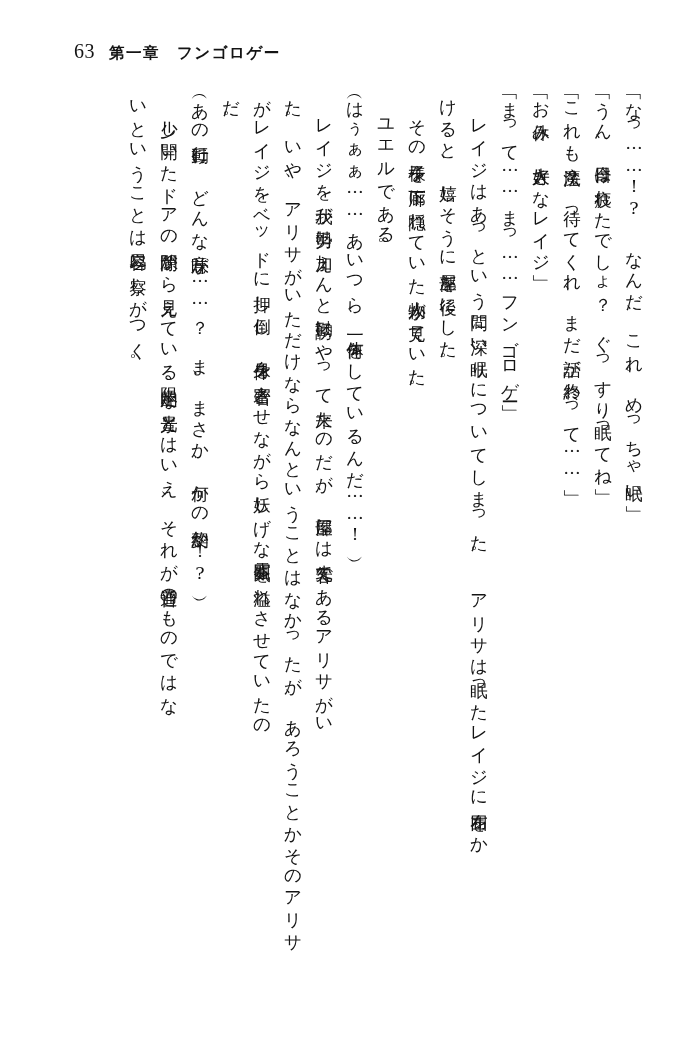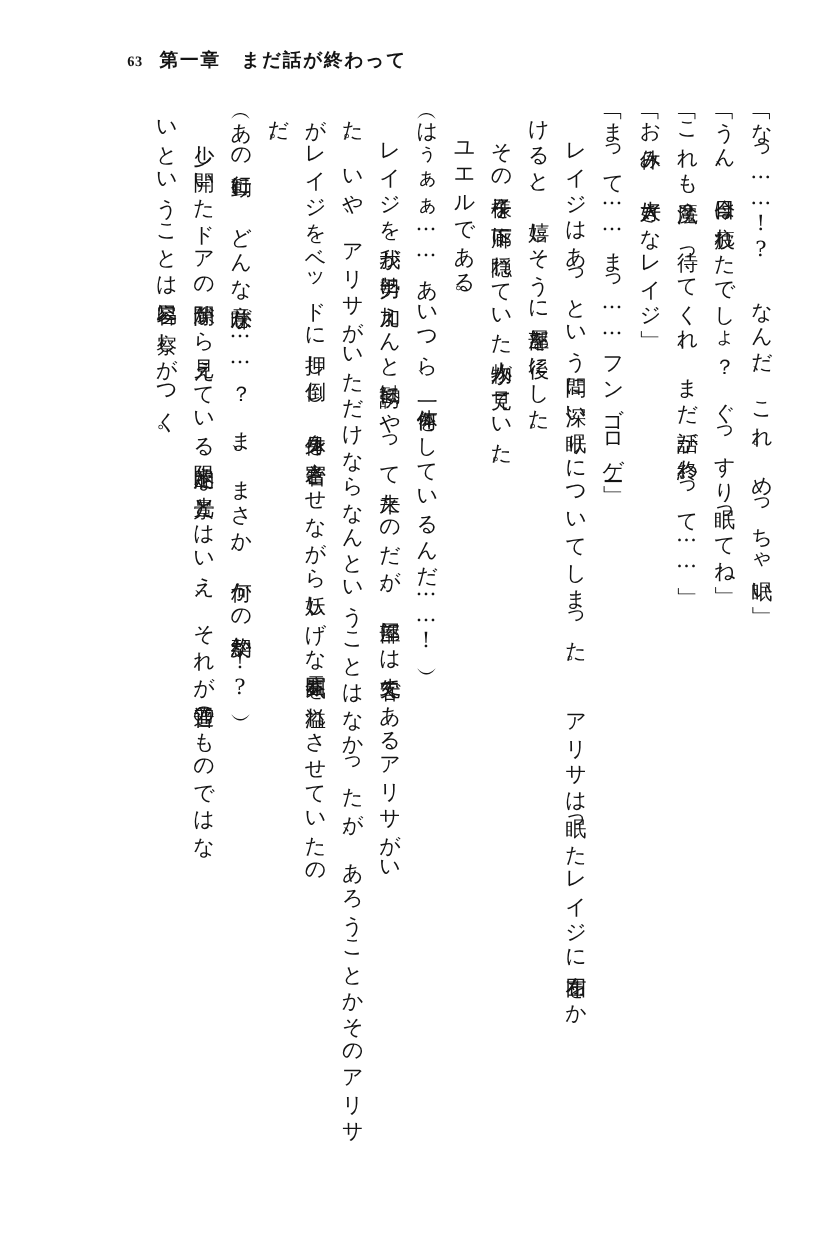--- a/index.html
+++ b/index.html
@@ -25,24 +25,23 @@
   .header {
     position: absolute;
     top: 40px;
     left: 74px;
     display: flex;
     align-items: baseline;
     gap: 14px;
     white-space: nowrap;
   }
   .folio {
-    font-size: 12px;
-    font-weight: bold;
+    font-size: 20px;
+    font-weight: normal;
     letter-spacing: 0.5px;
-    margin-left: 32px;
   }
   .chapter-title {
     font-size: 15.5px;
     font-weight: bold;
     letter-spacing: 1.5px;
   }
 
   
   .body-text {
     position: absolute;
@@ -70,21 +69,21 @@
     font-family: "DejaVu Serif", "Liberation Serif", serif;
   }
 </style>
 </head>
 <body>
 
 <div class="page">
 
   <div class="header">
     <span class="folio">63</span>
-    <span class="chapter-title">第一章　まだ話が終わって</span>
+    <span class="chapter-title">第一章　フンゴロゲー</span>
   </div>
 
   <div class="body-text">
     <div class="col">「なっ……!?　なんだ、これ。めっちゃ眠い」</div>
     <div class="col">「うん、今日は疲れたでしょ？　ぐっすり眠ってね」</div>
     <div class="col">「これも魔法？　待ってくれ、まだ話が終わって……」</div>
     <div class="col">「お休み、大好きなレイジ」</div>
     <div class="col">「まって……まっ……フンゴロゲー」</div>
     <div class="col">　レイジはあっという間に深い眠りについてしまった。　アリサは眠ったレイジに布団をか</div>
     <div class="col">けると、嬉しそうに部屋を後にした。</div>

